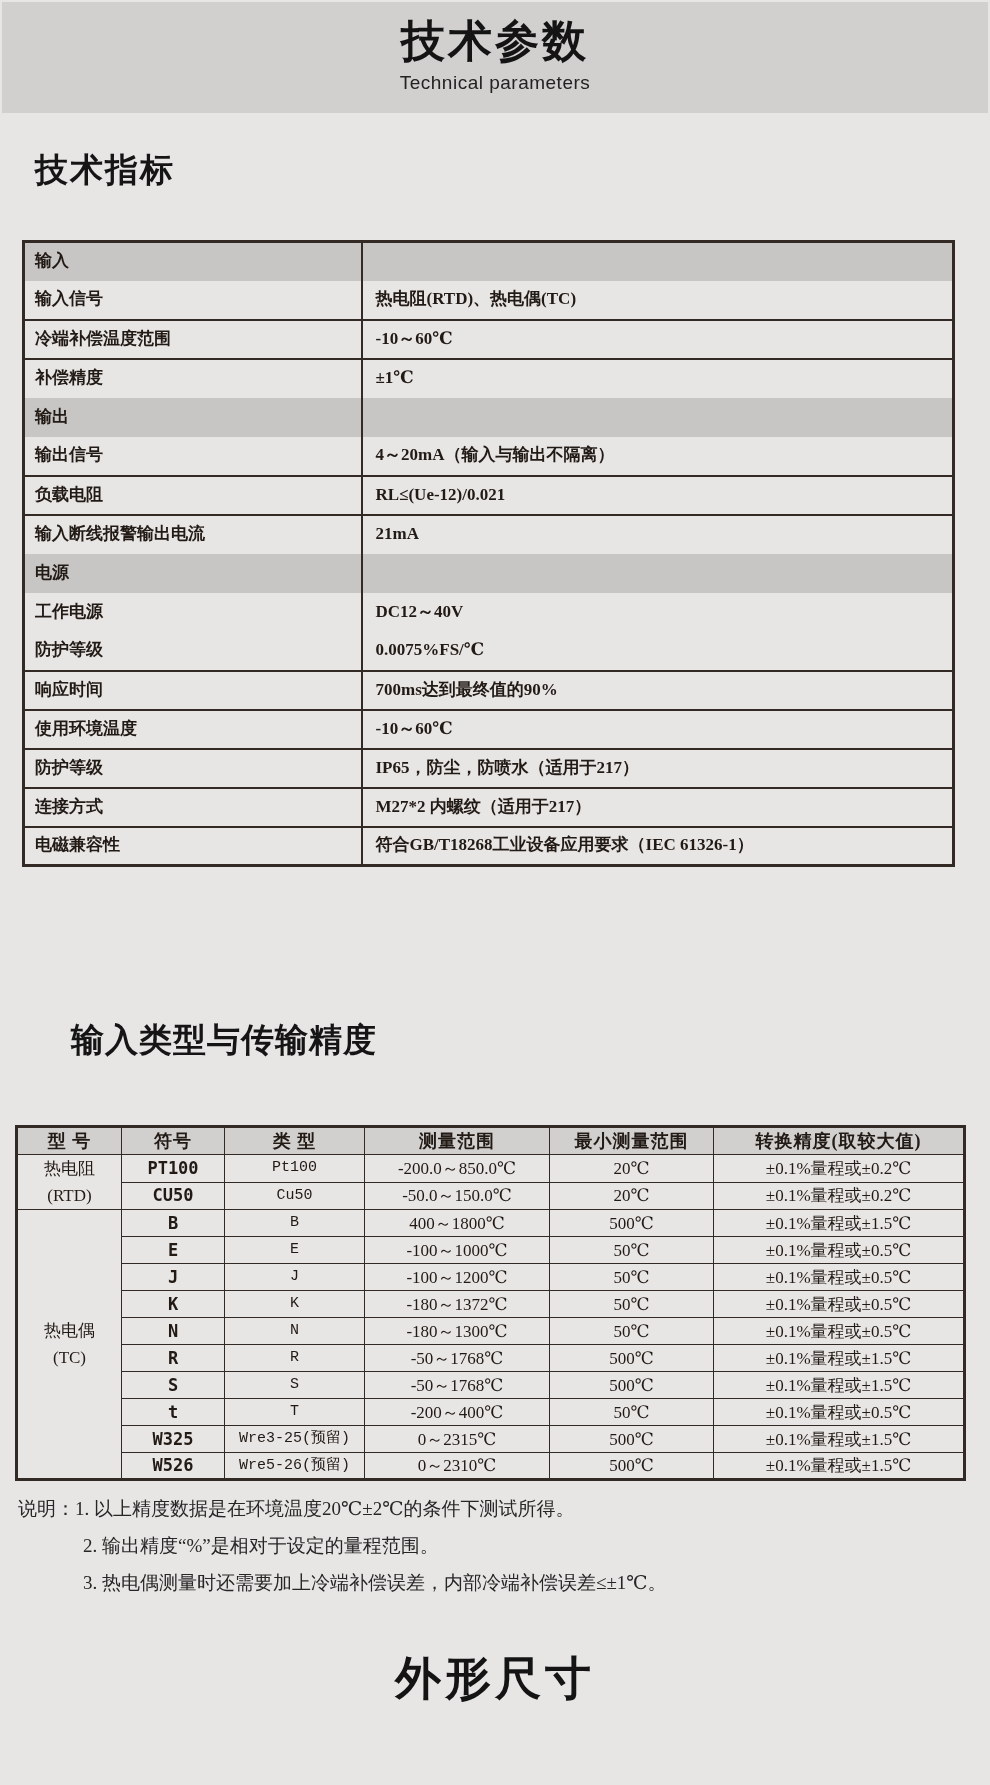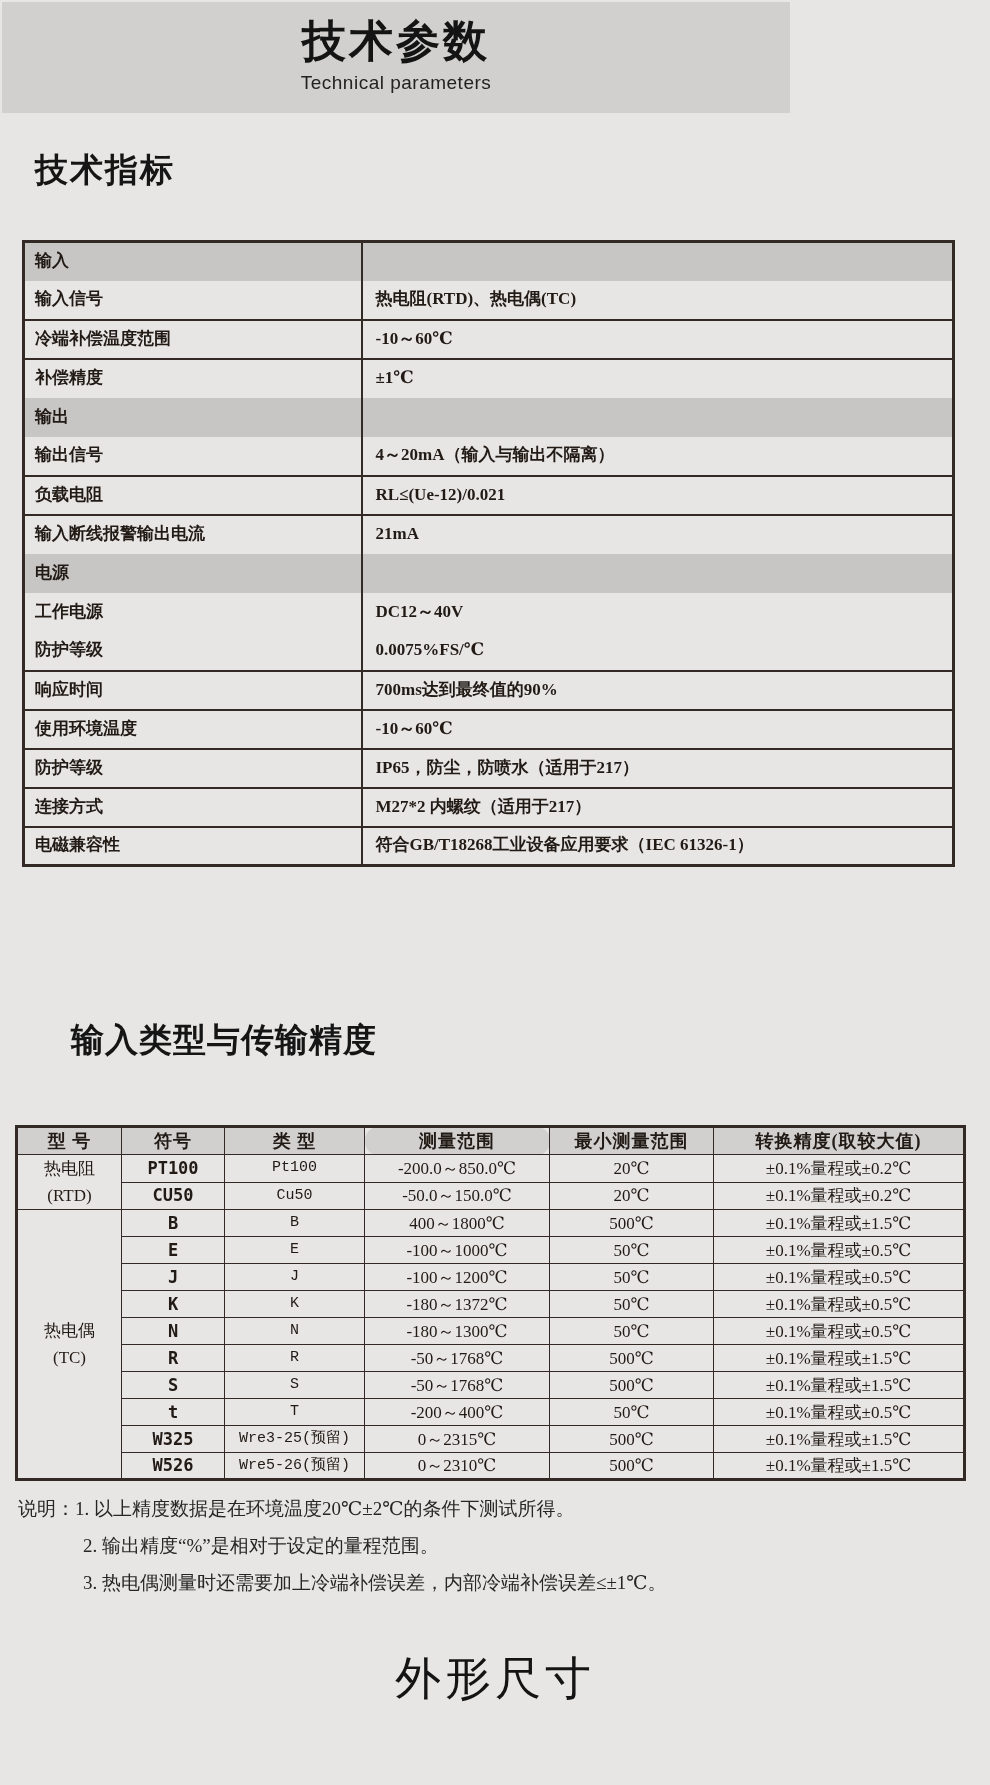--- a/index.html
+++ b/index.html
@@ -15,21 +15,21 @@
   .page{
     position:relative;
     width:990px;height:1785px;
     background:var(--page-bg);
     overflow:hidden;
     color:var(--text);
     font-family:"Liberation Serif","DejaVu Serif",serif;
   }
   
   .banner{
-    position:absolute;left:2px;top:2px;width:788px;height:111px;
+    position:absolute;left:2px;top:2px;width:986px;height:111px;
     background:var(--banner-bg);
     text-align:center;
   }
   .banner-title{
     padding-top:10px;
     font-family:"Liberation Sans","DejaVu Sans",sans-serif;
     font-weight:700;font-size:44px;letter-spacing:3px;color:#141414;
   }
   .banner-subtitle{
     margin-top:1px;
@@ -44,21 +44,21 @@
   }
   .h-accuracy{
     position:absolute;left:28px;top:1018px;
     font-family:"Liberation Sans","DejaVu Sans",sans-serif;
     font-weight:700;font-size:33px;color:#151515;letter-spacing:1px;margin-left:43px;
   }
   .h-dimensions{
     position:absolute;left:0;top:1648px;width:990px;
     text-align:center;
     font-family:"Liberation Sans","DejaVu Sans",sans-serif;
-    font-weight:400;font-size:46px;color:#141414;letter-spacing:4px;
+    font-weight:700;font-size:46px;color:#141414;letter-spacing:4px;
   }
   
   table{border-collapse:collapse;table-layout:fixed;}
   .spec-table{
     position:absolute;left:22px;top:240px;width:933px;
     border:3px solid var(--border);
   }
   .spec-table tr{height:39px;}
   .spec-table td{
     font-size:17px;font-weight:700;line-height:1.1;
@@ -80,21 +80,21 @@
     font-size:17px;font-weight:400;line-height:1.25;
     overflow:hidden;white-space:nowrap;
   }
   .acc-table th{
     background:var(--header2-bg);
     height:28px;font-size:18px;font-weight:700;letter-spacing:1px;
   }
   .acc-table .co0{width:105px;}
   .acc-table .co1{width:103px;}
   .acc-table .co2{width:140px;}
-  .acc-table .co3{width:185px;border-radius:13px;}
+  .acc-table .co3{width:185px;}
   .acc-table .co4{width:164px;}
   .acc-table .co5{width:251px;}
   .acc-table td.grp{font-size:17px;line-height:1.6;white-space:pre-line;}
   .acc-table td.sym{
     font-family:"DejaVu Sans Mono","Liberation Mono",monospace;
     font-weight:700;font-size:17px;
   }
   .acc-table td.typ{
     font-family:"Liberation Mono","DejaVu Sans Mono",monospace;
     font-size:15px;

